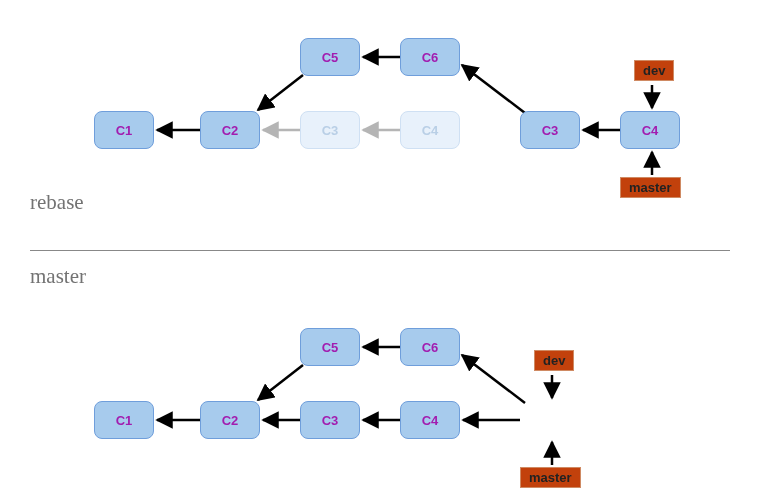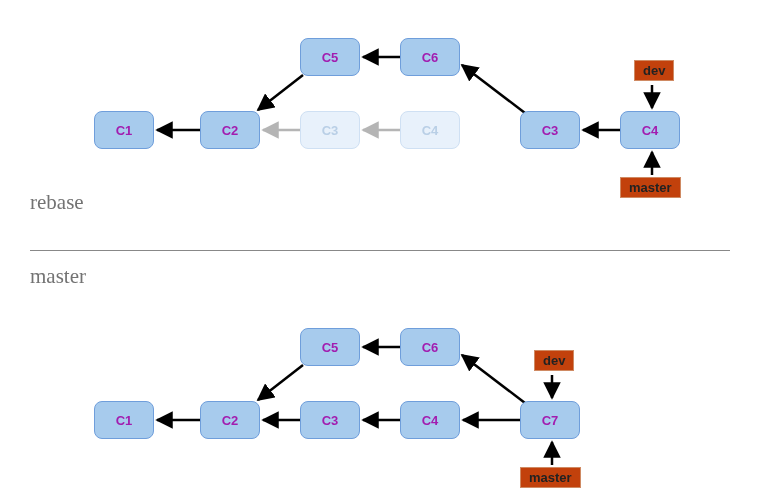--- a/index.html
+++ b/index.html
@@ -162,21 +162,18 @@
     </div>
   <div class="commit" style="left:200px; top:151px;">
       <span>C2</span>
     </div>
   <div class="commit" style="left:300px; top:151px;">
       <span>C3</span>
     </div>
   <div class="commit" style="left:400px; top:151px;">
       <span>C4</span>
     </div>
-  <div class="commit" style="left:520px; top:151px;">
-      <span>C7</span>
-    </div>
 
   <div class="branch" style="left:534px; top:100px;"><span>dev</span></div>
   <div class="branch" style="left:520px; top:217px;"><span>master</span></div>
 
   <div class="caption" style="left:30px; top:14px;">master</div>
 </div>
 
 </body></html>

